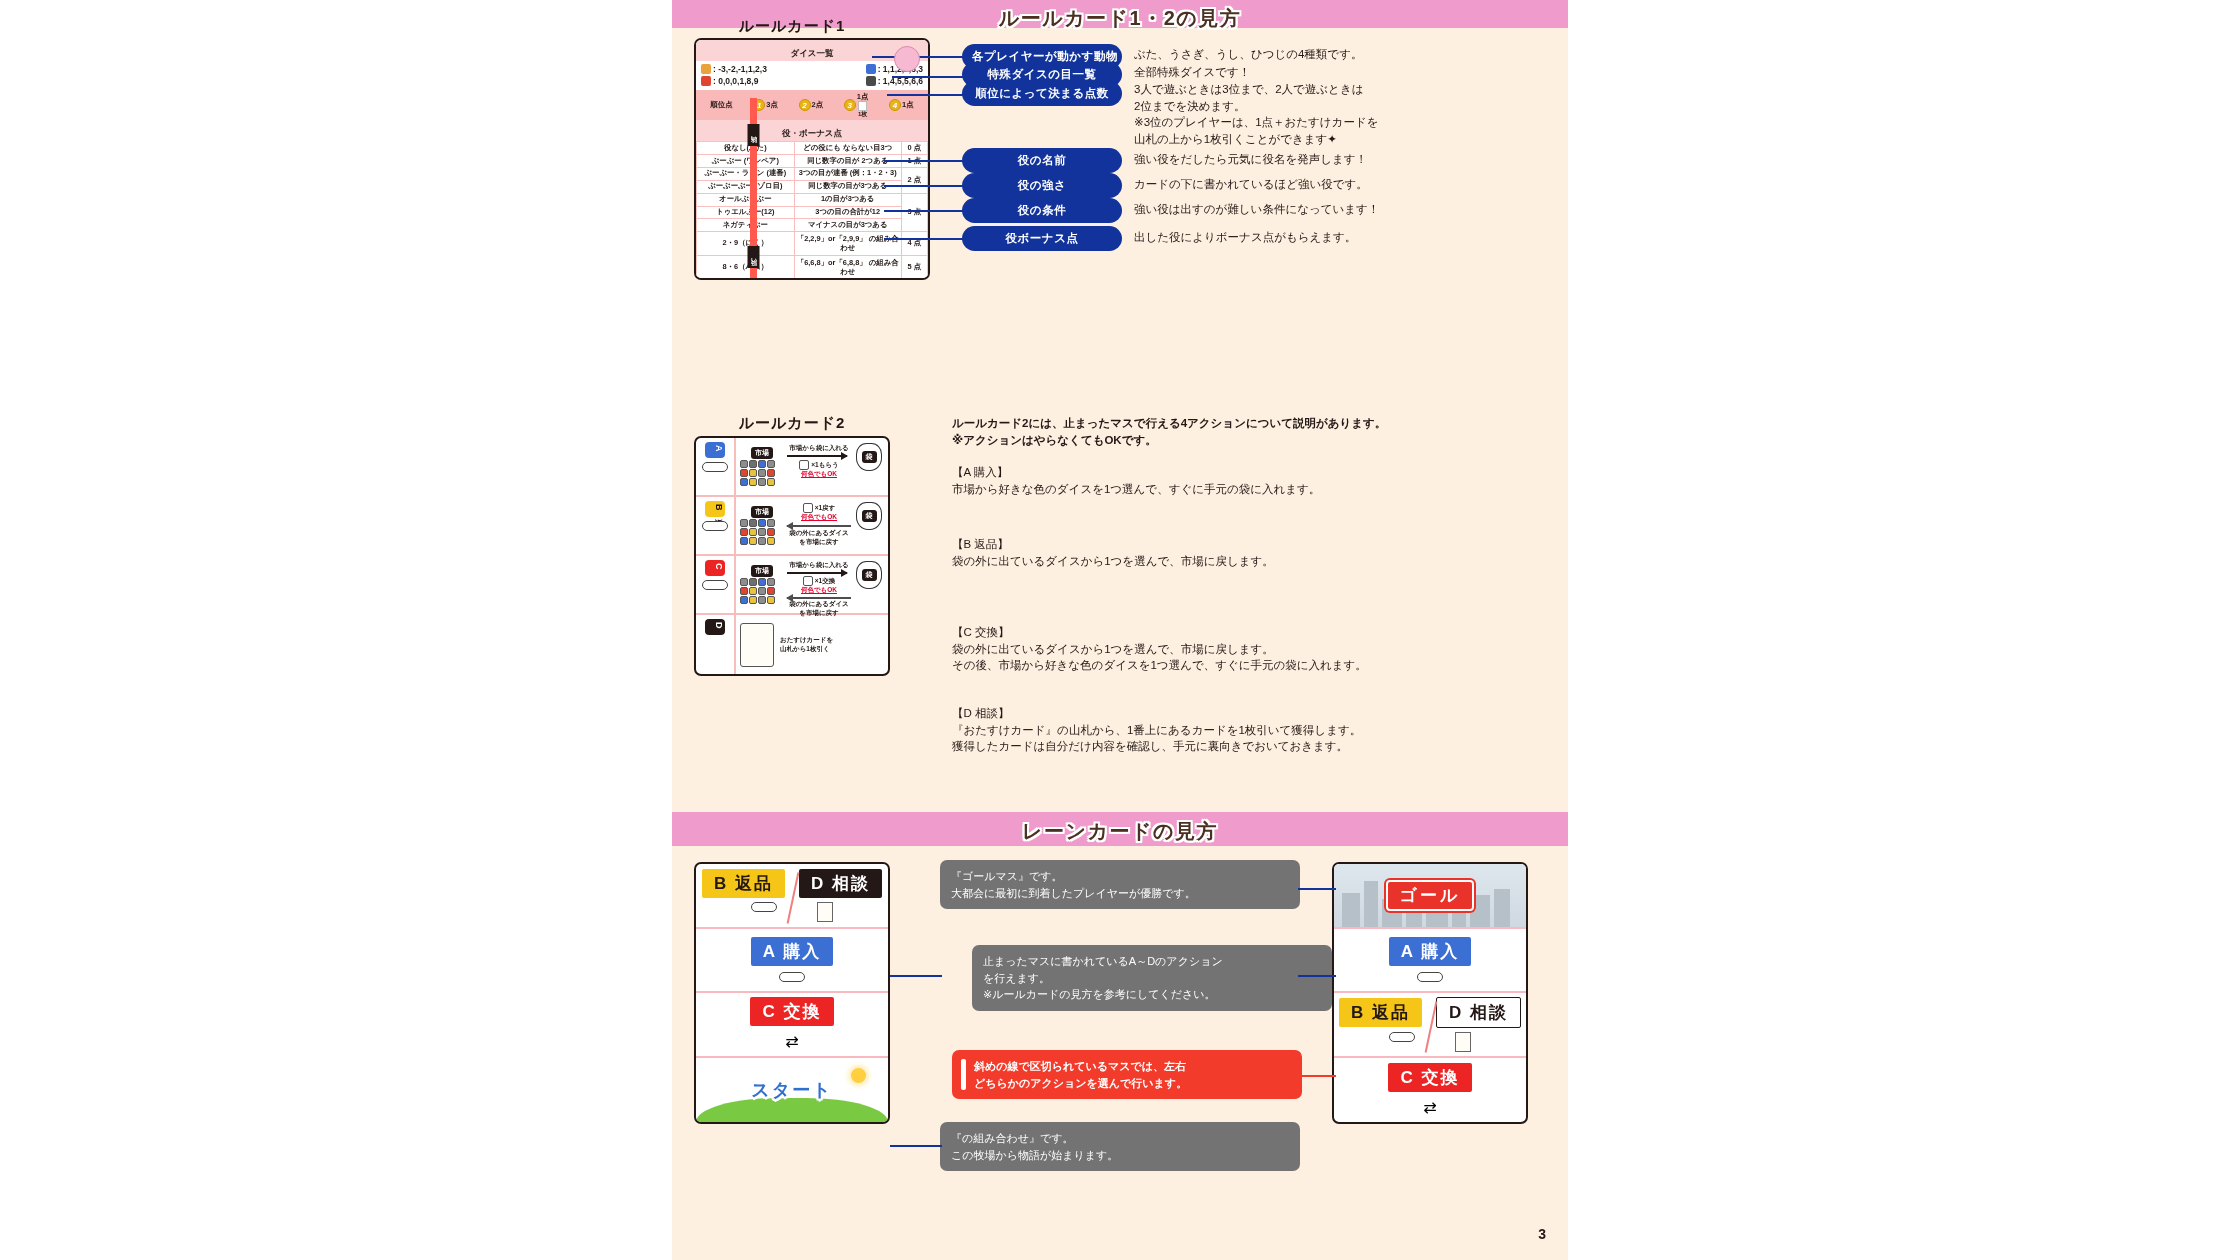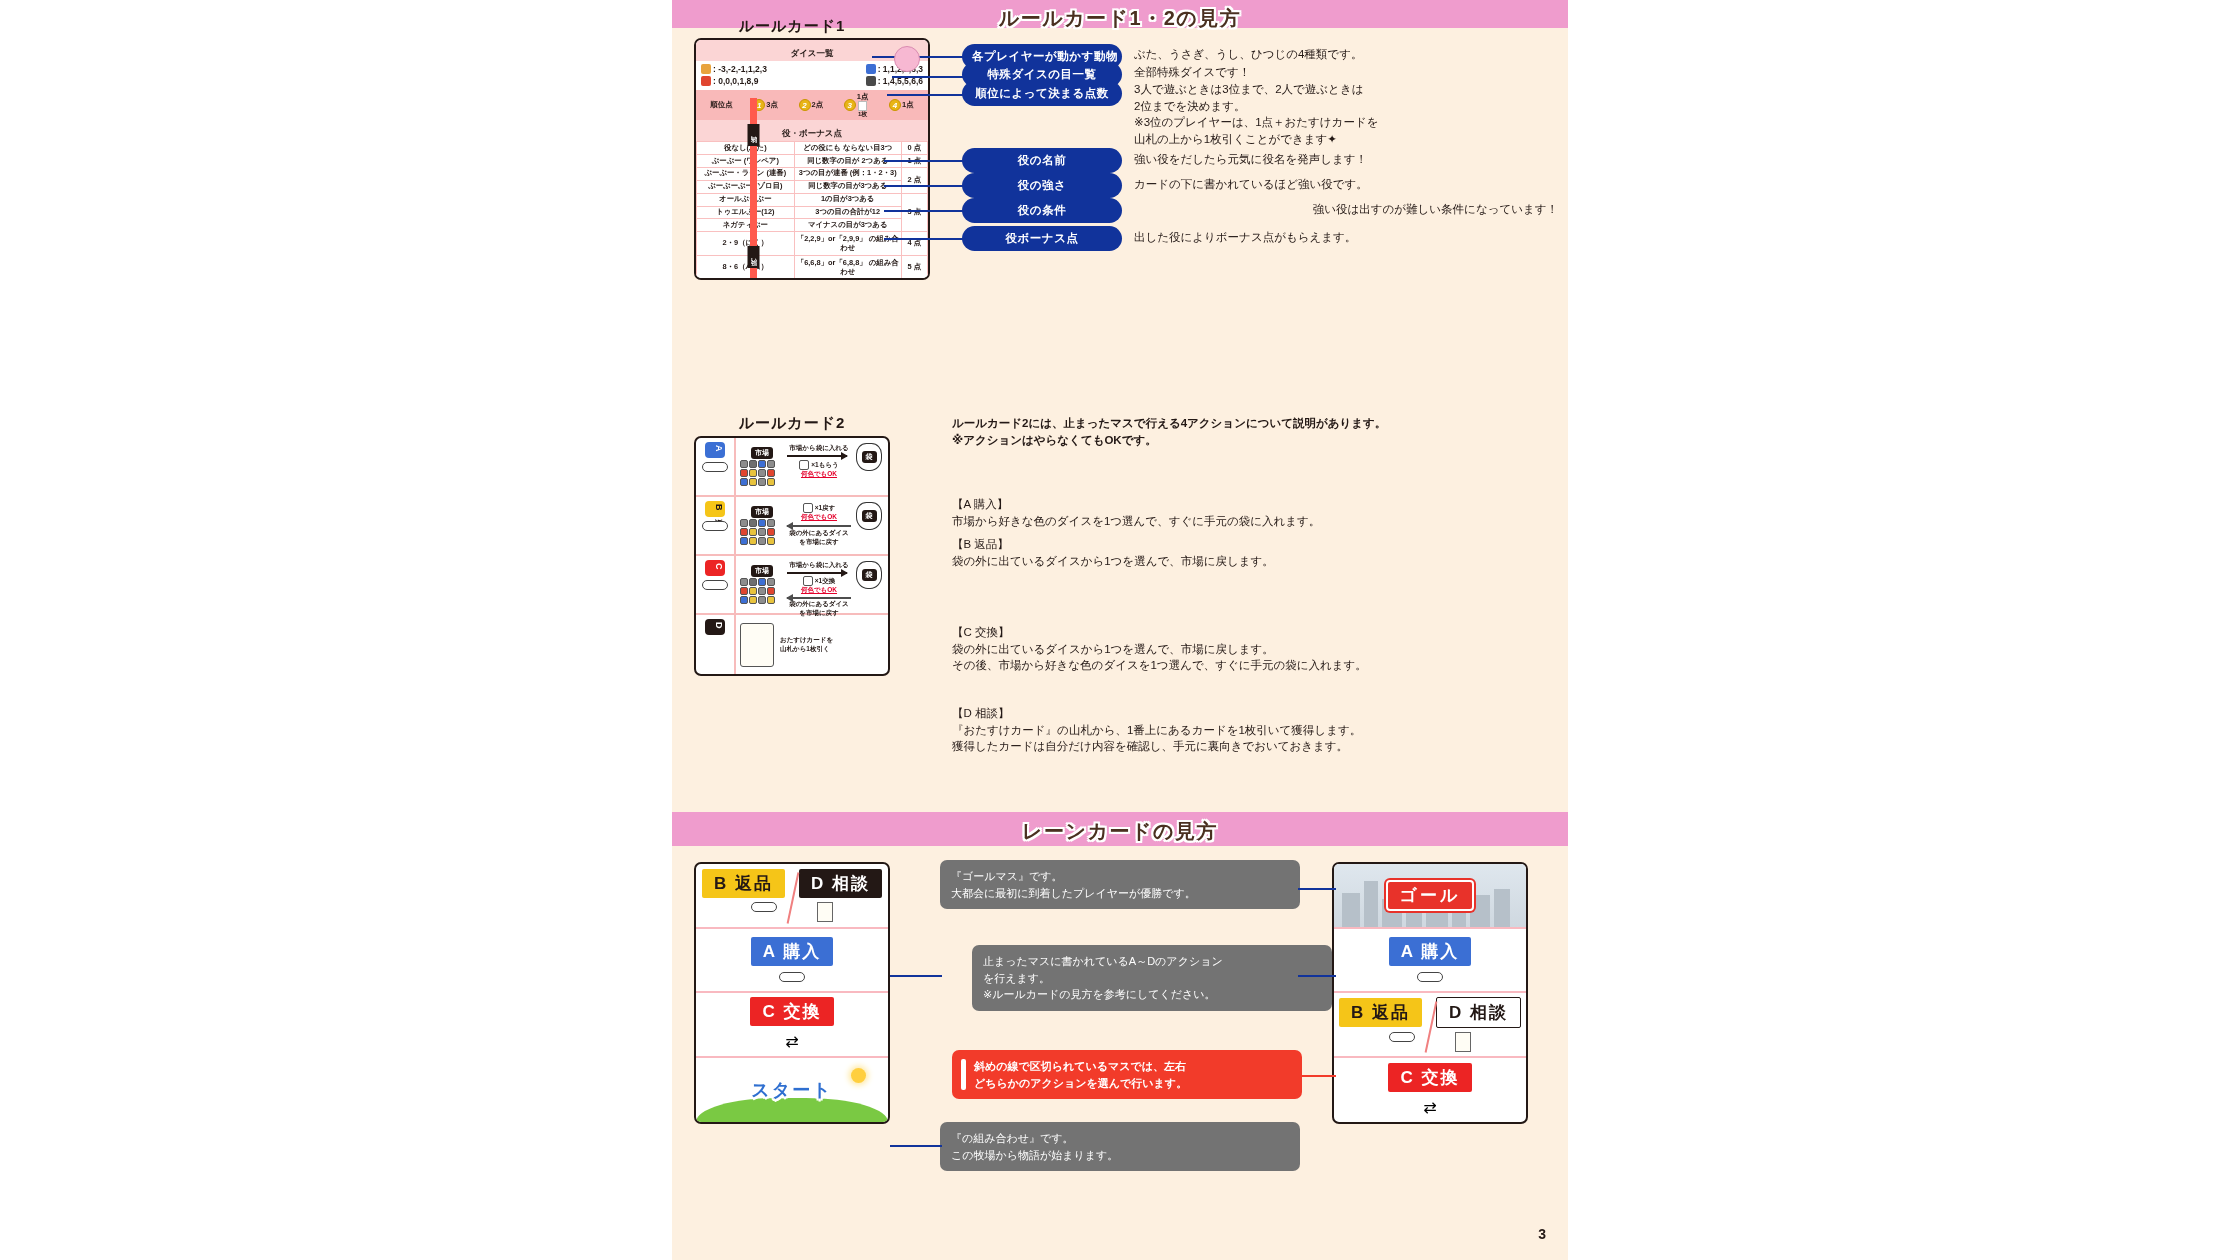--- a/index.html
+++ b/index.html
@@ -352,21 +352,21 @@
   <div class="connector" style="left:212px;top:160px;width:84px;"></div>
   <div class="pill" style="position:absolute;left:290px;top:148px;width:160px;">役の名前</div>
   <div class="desc" style="position:absolute;left:462px;top:151px;width:410px;">強い役をだしたら元気に役名を発声します！</div>
 
   <div class="connector" style="left:212px;top:185px;width:84px;"></div>
   <div class="pill" style="position:absolute;left:290px;top:173px;width:160px;">役の強さ</div>
   <div class="desc" style="position:absolute;left:462px;top:176px;width:410px;">カードの下に書かれているほど強い役です。</div>
 
   <div class="connector" style="left:212px;top:210px;width:84px;"></div>
   <div class="pill" style="position:absolute;left:290px;top:198px;width:160px;">役の条件</div>
-  <div class="desc" style="position:absolute;left:476px;top:201px;width:410px;text-align:right;">強い役は出すのが難しい条件になっています！</div>
+  <div class="desc" style="position:absolute;left:462px;top:201px;width:410px;">強い役は出すのが難しい条件になっています！</div>
 
   <div class="connector" style="left:212px;top:238px;width:84px;"></div>
   <div class="pill" style="position:absolute;left:290px;top:226px;width:160px;">役ボーナス点</div>
   <div class="desc" style="position:absolute;left:462px;top:229px;width:410px;">出した役によりボーナス点がもらえます。</div>
 
   <div class="sub-title" style="position:absolute;left:22px;top:414px;width:196px;">ルールカード2</div>
 
   <div class="card2">
 
     <div class="a-row">
@@ -507,21 +507,21 @@
           <div class="a-note" style="white-space:pre-line">おたすけカードを
 山札から1枚引く</div>
         </div>
       </div>
     </div>
   </div>
 
   <div class="desc" style="position:absolute;left:280px;top:415px;width:600px;font-weight:bold;">ルールカード2には、止まったマスで行える4アクションについて説明があります。
 ※アクションはやらなくてもOKです。</div>
 
-  <div style="position:absolute;left:280px;top:464px;width:600px;margin-top:32px;">
+  <div style="position:absolute;left:280px;top:464px;width:600px;">
     <div class="desc">【A 購入】</div>
     <div class="desc">市場から好きな色のダイスを1つ選んで、すぐに手元の袋に入れます。</div>
   </div>
   <div style="position:absolute;left:280px;top:536px;width:600px;">
     <div class="desc">【B 返品】</div>
     <div class="desc">袋の外に出ているダイスから1つを選んで、市場に戻します。</div>
   </div>
   <div style="position:absolute;left:280px;top:624px;width:600px;">
     <div class="desc">【C 交換】</div>
     <div class="desc">袋の外に出ているダイスから1つを選んで、市場に戻します。

